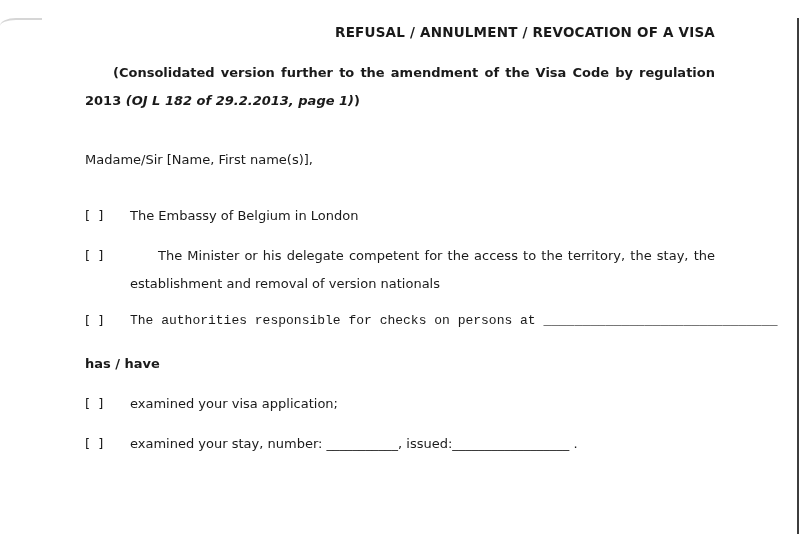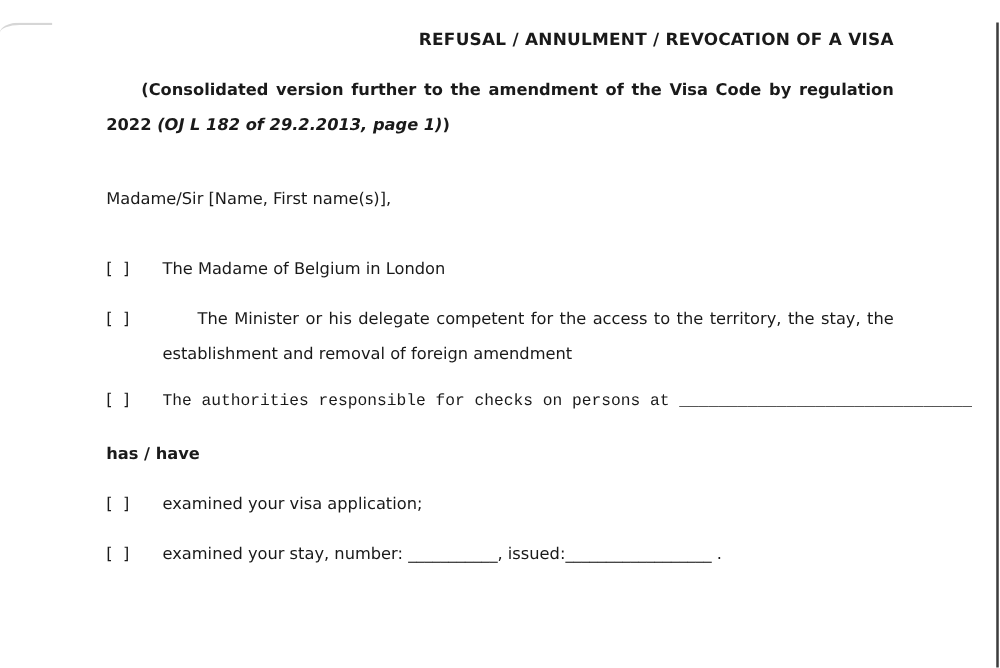--- a/index.html
+++ b/index.html
@@ -69,35 +69,35 @@
 <div class="page">
   <div class="corner-tl"></div>
   <div class="edge-right"></div>
 
   <div class="content">
 
     <div class="doc-title">REFUSAL / ANNULMENT / REVOCATION OF A VISA</div>
 
     <div class="intro">
       <div class="just">(Consolidated version further to the amendment of the Visa Code by regulation</div>
-      <div><span>2022 </span><span class="italic">(OJ L 182 of 29.2.2013, page 1)</span><span>)</span></div>
+      <div><span>2013 </span><span class="italic">(OJ L 182 of 29.2.2013, page 1)</span><span>)</span></div>
     </div>
 
     <div class="greeting">Madame/Sir [Name, First name(s)],</div>
 
     <div class="cb-row row-embassy">
       <span class="cb">[  ]</span>
-      <span class="cb-text">The Madame of Belgium in London</span>
+      <span class="cb-text">The Embassy of Belgium in London</span>
     </div>
 
     <div class="cb-row row-minister">
       <span class="cb">[  ]</span>
       <span class="cb-text">
         <span class="just" style="display:block">The Minister or his delegate competent for the access to the territory, the stay, the</span>
-        <span style="display:block">establishment and removal of foreign amendment</span>
+        <span style="display:block">establishment and removal of version nationals</span>
       </span>
     </div>
 
     <div class="cb-row row-authorities">
       <span class="cb">[  ]</span>
       <span class="cb-text"><span>The authorities responsible for checks on persons at </span><span>______________________________</span></span>
     </div>
 
     <div class="has-have">has / have</div>
 

